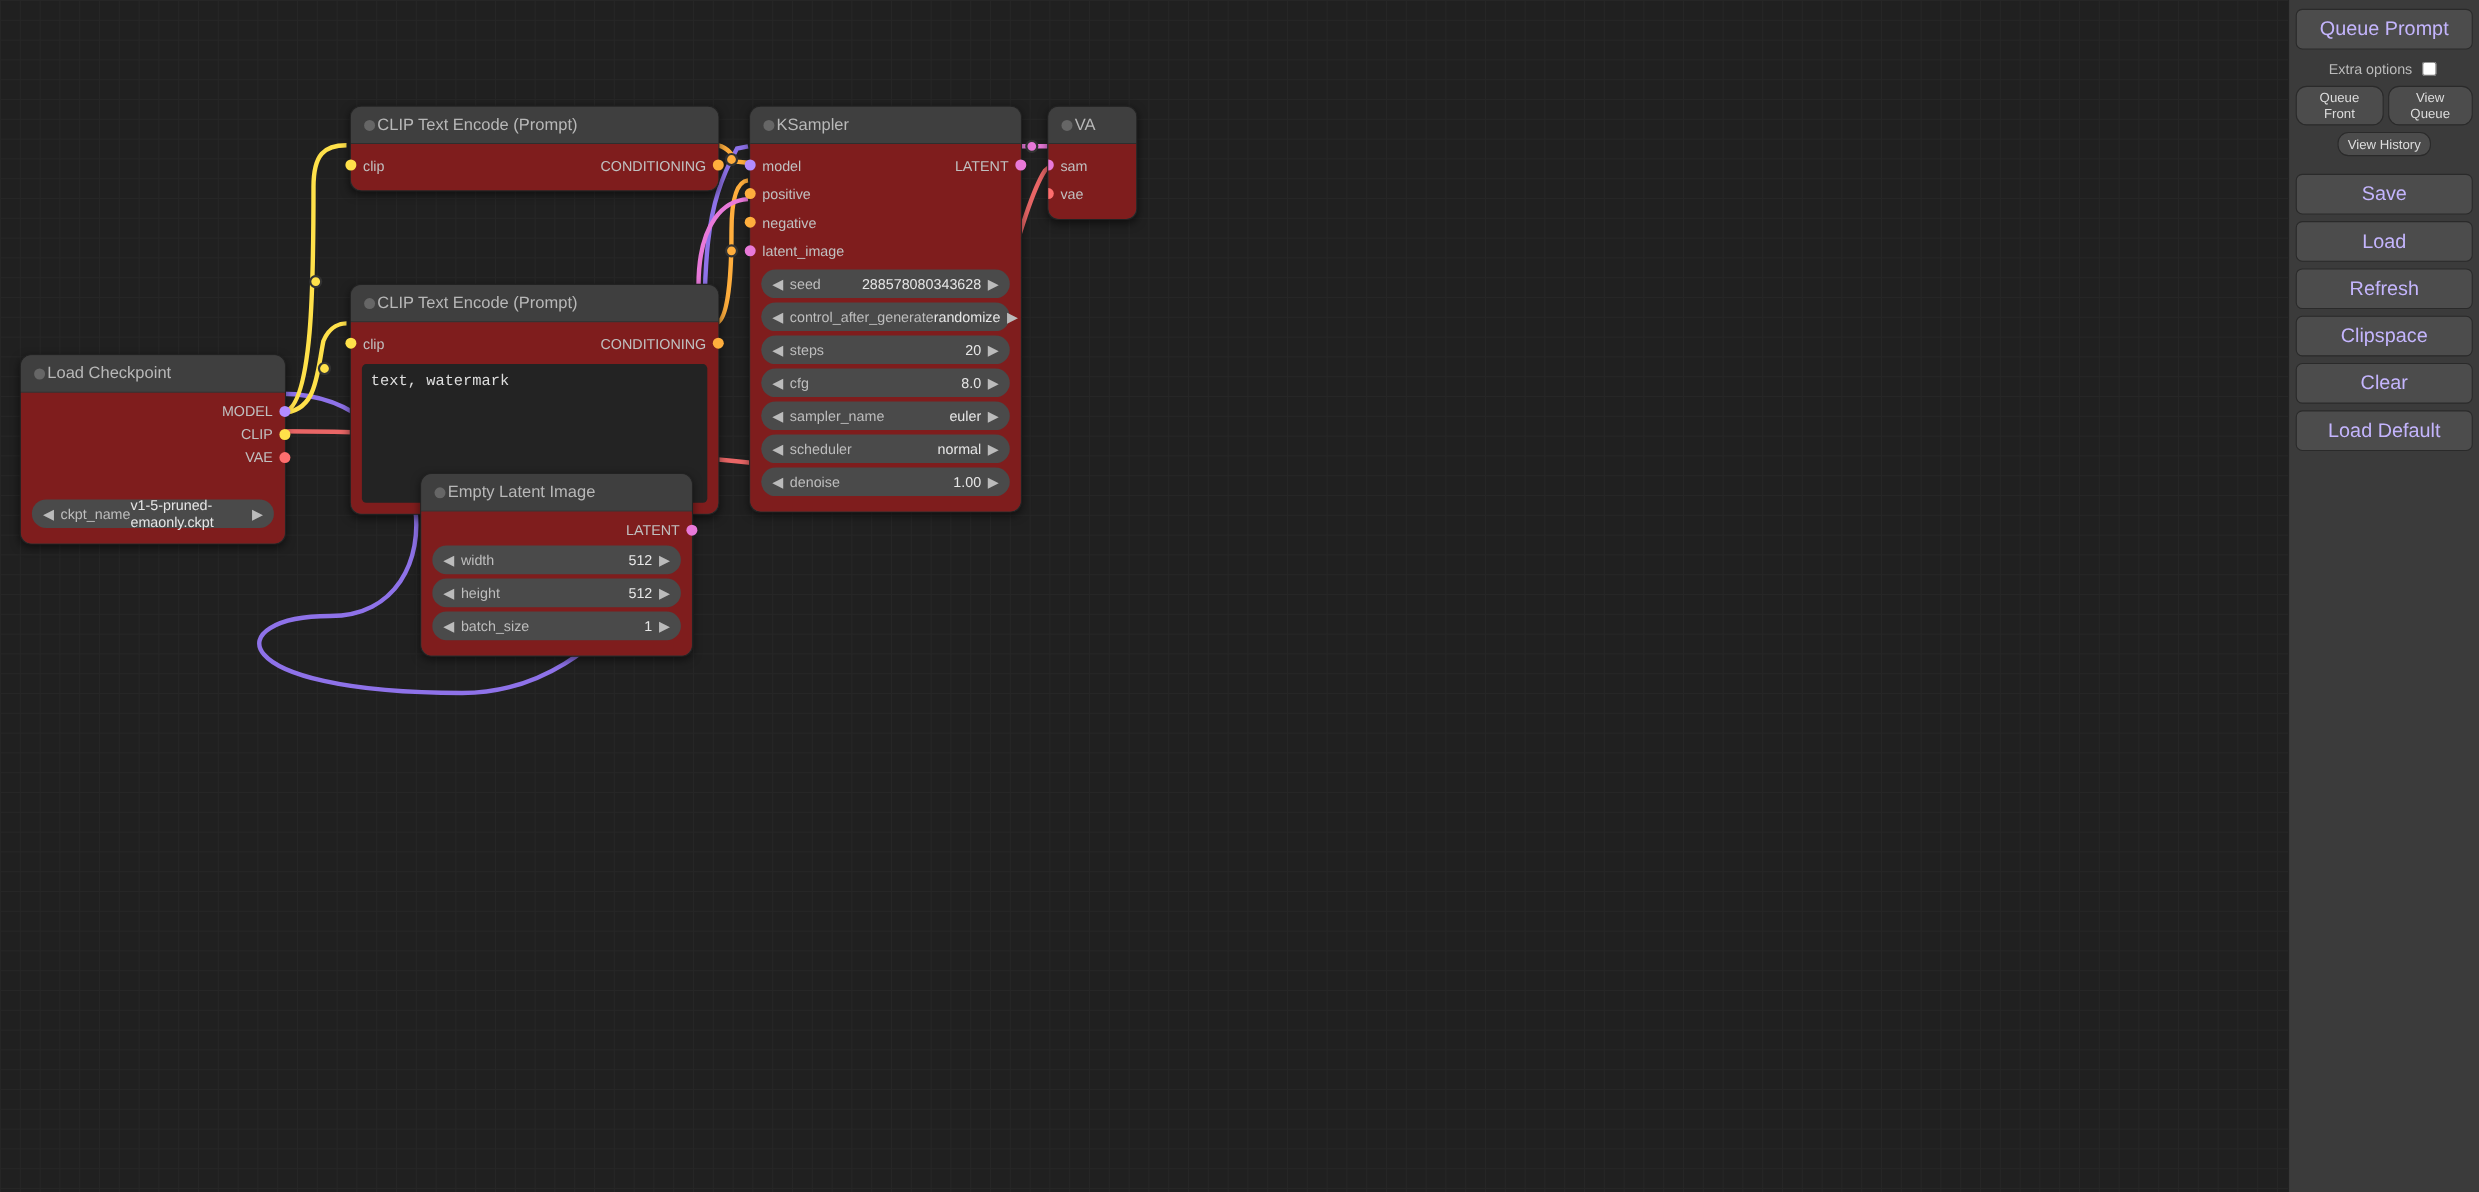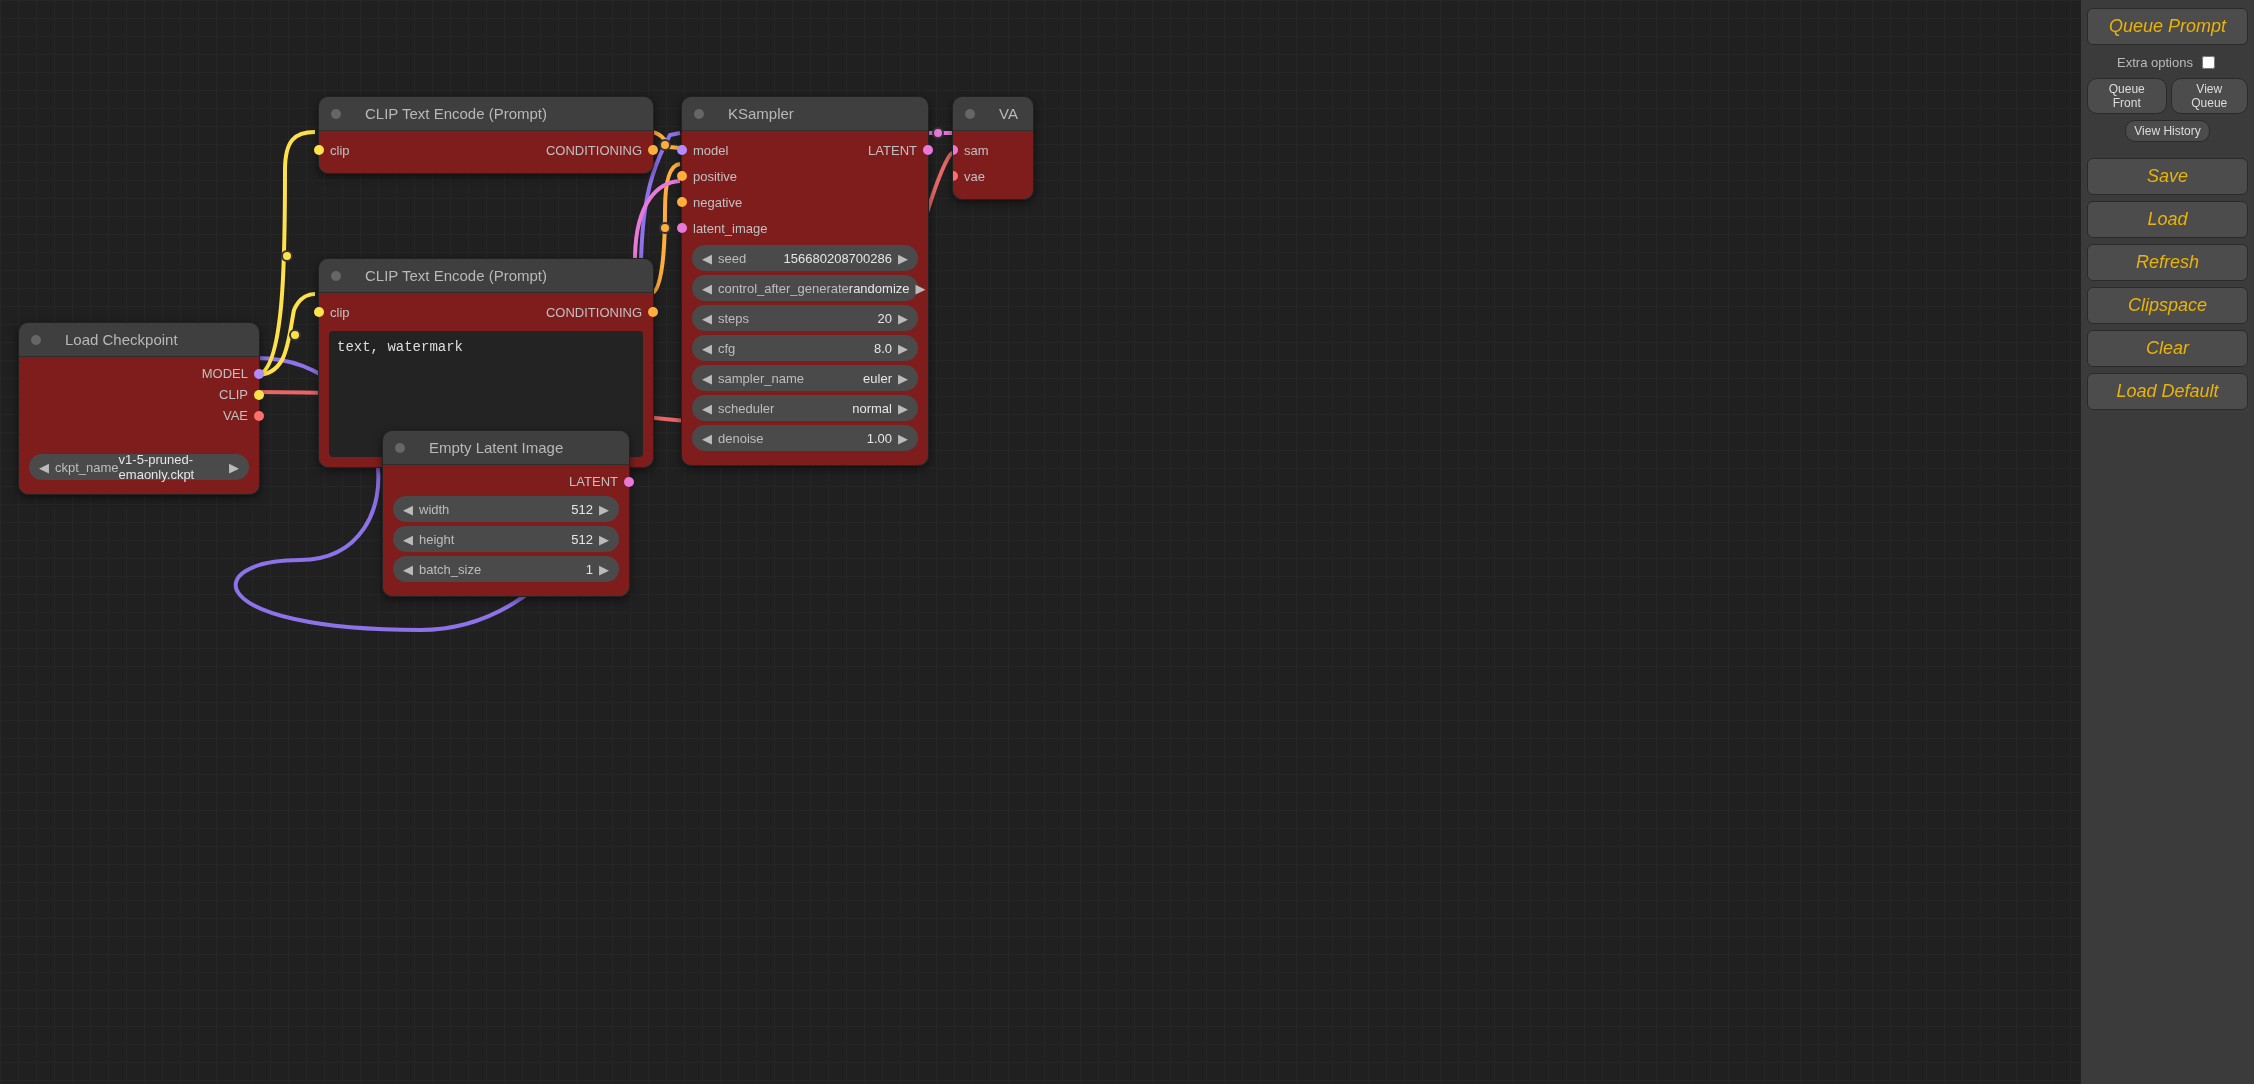--- a/index.html
+++ b/index.html
@@ -3,21 +3,21 @@
 <meta charset="utf-8">
 <style>
 html,body{margin:0;padding:0;width:100%;height:100%;overflow:hidden;background:#202020;font-family:Arial,Helvetica,sans-serif;color:#ccc;font-size:14px;}
 
 #canvas{position:absolute;inset:0;background-color:#202020;
 background-image:linear-gradient(#262626 1px,transparent 1px),linear-gradient(90deg,#262626 1px,transparent 1px);
 background-size:18px 18px;}
 svg.wires{position:absolute;inset:0;width:100%;height:100%;pointer-events:none;}
 
 .node{position:absolute;background:#3a3a3a;border:1px solid #222;border-radius:10px;box-shadow:0 3px 8px rgba(0,0,0,.5);}
-.node-title{display:flex;align-items:center;gap:24px;padding:8px 12px;font-size:15px;color:#b8b8b8;border-bottom:1px solid #2e2e2e;background:#3f3f3f;border-top-left-radius:10px;border-top-right-radius:10px;}
+.node-title{display:flex;align-items:center;gap:2px;padding:8px 12px;font-size:15px;color:#b8b8b8;border-bottom:1px solid #2e2e2e;background:#3f3f3f;border-top-left-radius:10px;border-top-right-radius:10px;}
 .title-dot{width:10px;height:10px;border-radius:50%;background:#666;flex:0 0 auto;}
 .node-body{padding:6px 10px 10px 10px;background:#7f1d1d;border-bottom-left-radius:10px;border-bottom-right-radius:10px;}
 .io-row{display:flex;justify-content:space-between;align-items:center;font-size:13px;color:#c0c0c0;padding:3px 0;position:relative;min-height:20px;}
 .io-left,.io-right{display:flex;align-items:center;gap:6px;}
 .io-right{margin-left:auto;}
 .port{width:10px;height:10px;border-radius:50%;flex:0 0 auto;}
 .port.in{margin-left:-15px;}
 .port.out{margin-right:-15px;}
 .c-model{background:#b28cff;}
 .c-clip{background:#ffe14a;}
@@ -26,21 +26,21 @@
 .c-latent{background:#e879d9;}
 .textarea{background:#232323;color:#ddd;font-family:"Courier New",monospace;font-size:14px;padding:8px;border-radius:4px;min-height:110px;white-space:pre-wrap;margin-top:6px;}
 .widget{display:flex;align-items:center;background:#4a4a4a;border-radius:14px;height:26px;margin:4px 0;padding:0 6px;font-size:13px;}
 .widget .arrow{color:#bbb;padding:0 4px;cursor:pointer;user-select:none;}
 .widget .wlabel{color:#bdbdbd;padding-left:2px;}
 .widget .wvalue{margin-left:auto;color:#e6e6e6;padding-right:2px;}
 .out-row{display:flex;justify-content:flex-end;align-items:center;gap:6px;font-size:13px;color:#c0c0c0;padding:3px 0;}
 
 #panel{position:absolute;top:0;right:0;width:174px;bottom:0;background:#3b3b3b;border-left:1px solid #222;padding:8px 6px;box-sizing:border-box;display:flex;flex-direction:column;gap:6px;font-size:14px;}
 .pbtn{background:#4c4c4c;border:1px solid #2a2a2a;color:#ddd;border-radius:6px;padding:6px 4px;text-align:center;cursor:pointer;}
-.pbtn.big{font-size:18px;color:#eab308;padding:7px 4px;font-style:italic;}
+.pbtn.big{font-size:18px;color:#c4b5fd;padding:7px 4px;}
 .small-row{display:flex;gap:4px;justify-content:center;}
 .pbtn.small{font-size:12px;padding:3px 8px;border-radius:10px;background:#4c4c4c;}
 .extra-row{display:flex;justify-content:center;align-items:center;gap:5px;color:#bbb;font-size:13px;margin-top:2px;}
 input[type=checkbox]{accent-color:#888;}
 
 .routedot{position:absolute;width:12px;height:12px;border-radius:50%;border:2px solid #333;box-sizing:border-box;}
 </style>
 </head>
 <body>
 
@@ -199,21 +199,21 @@
         </div>
       <div class="io-row">
           <div class="io-left">
             <span class="port in c-latent"></span>
             <span>latent_image</span>
           </div>
         </div>
       <div class="widget">
           <span class="arrow">◀</span>
           <span class="wlabel">seed</span>
-          <span class="wvalue">156680208700286</span>
+          <span class="wvalue">288578080343628</span>
           <span class="arrow">▶</span>
         </div>
       <div class="widget">
           <span class="arrow">◀</span>
           <span class="wlabel">control_after_generate</span>
           <span class="wvalue">randomize</span>
           <span class="arrow">▶</span>
         </div>
       <div class="widget">
           <span class="arrow">◀</span>

